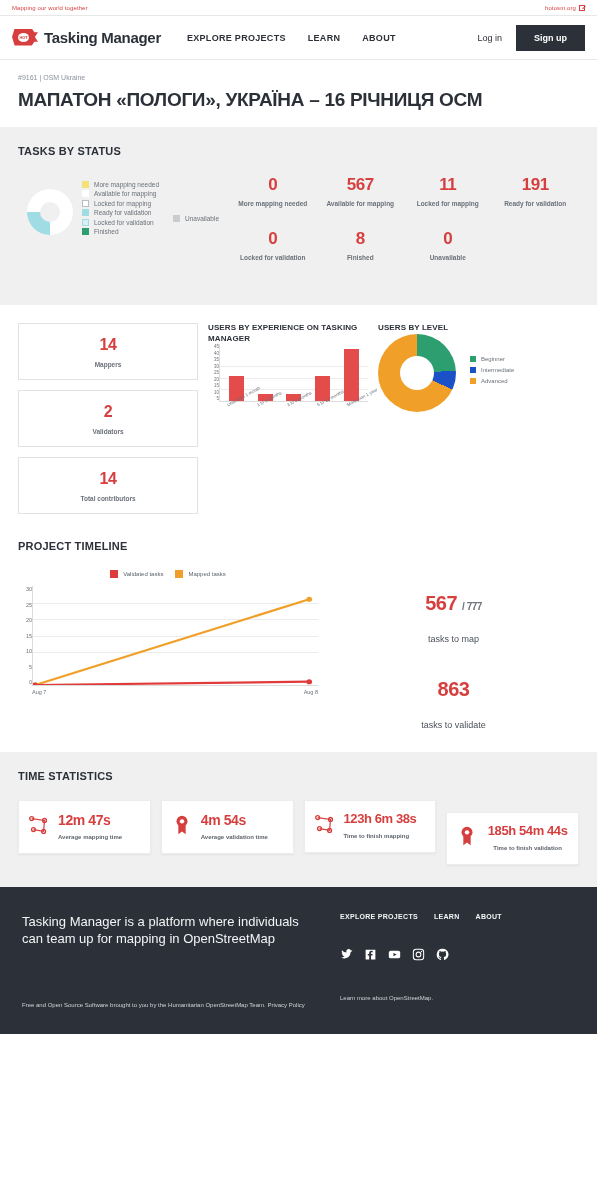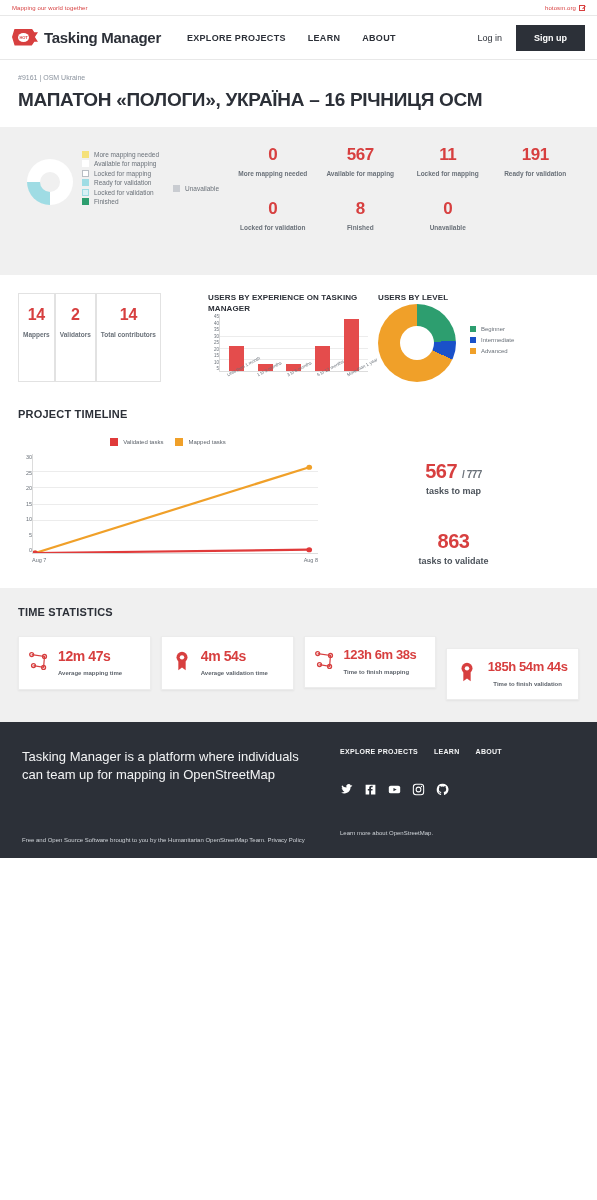--- a/index.html
+++ b/index.html
@@ -97,21 +97,21 @@
   .legend-label { font-size: 6.5px; color: #6a7179; }
   .legend-side { padding-top: 40px; margin-left: 14px; display: flex; align-items: center; gap: 5px; }
 
   .stats-grid { flex: 1; display: flex; flex-wrap: wrap; padding-left: 10px; }
   .stat-cell { width: 25%; text-align: center; margin-bottom: 22px; }
   .stat-num { font-size: 17px; font-weight: bold; color: #d73f3f; letter-spacing: -.4px; }
   .stat-lbl { font-size: 6.5px; font-weight: bold; color: #6a7179; margin-top: 5px; }
 
   
   .contrib-row { display: flex; gap: 10px; }
-  .contrib-cards { width: 180px; display: flex; }
+  .contrib-cards { width: 180px; display: flex; flex-direction: column; gap: 10px; }
   .card {
     border: 1px solid #e2e2e2; background: #fff; text-align: center;
     padding: 12px 4px 11px;
   }
   .card .n { font-size: 16px; font-weight: bold; color: #d73f3f; letter-spacing:-.3px;}
   .card .l { font-size: 6.5px; font-weight: bold; color: #6a7179; margin-top: 7px; }
 
   .chart-block { width: 160px; }
   .chart-head {
     font-size: 8px; font-weight: bold; color: #2c3038;
@@ -164,38 +164,38 @@
   .tl-plot {
     flex: 1; border-left: 1px solid #dcdcdc; border-bottom: 1px solid #dcdcdc;
     position: relative;
     background: repeating-linear-gradient(to top, transparent 0 15.6px, #ececec 15.6px 16.4px);
   }
   .tl-x { display: flex; justify-content: space-between; padding-left: 14px; margin-top: 3px; }
   .tl-x span { font-size: 5.5px; color: #6a7179; }
   .tl-right { flex: 1; text-align: center; padding-top: 22px; }
   .big-num { font-size: 20px; font-weight: bold; color: #d73f3f; letter-spacing: -.5px; }
   .big-num .den { font-size: 10px; color: #6a7179; }
-  .big-lbl { font-size: 9px; font-weight: bold; color: #4b525a; margin-top: 3px; }
+  .big-lbl { font-size: 9px; font-weight: normal; color: #4b525a; margin-top: 19px; }
   .spacer40 { height: 34px; }
 
   
   .time-grid { display: flex; gap: 10px; align-items: flex-start; }
   .time-card {
     background: #fff; border: 1px solid #ececec; flex: 1;
     display: flex; align-items: center; gap: 8px; padding: 11px 9px;
     box-shadow: 0 1px 2px rgba(0,0,0,.06);
   }
   .tc-text { flex: 1; }
   .tc-val { font-size: 14px; font-weight: bold; color: #d73f3f; letter-spacing: -.4px; line-height: 1.15;}
   .tc-lbl { font-size: 6px; font-weight: bold; color: #5e646c; margin-top: 6px; line-height: 1.3;}
   .tc-card-tall .tc-val { font-size: 13px; }
   .icon-poly, .icon-badge { flex: 0 0 22px; }
 
   
-  footer { background: #2c3038; padding: 26px 22px 12px; color: #fff; }
+  footer { background: #2c3038; padding: 26px 22px 24px; color: #fff; }
   .f-top { display: flex; }
   .f-tag { width: 300px; font-size: 13px; line-height: 1.35; color: #f3f4f5; }
   .f-right { flex: 1; padding-left: 18px; }
   .f-links { display: flex; gap: 16px; }
   .f-links a { font-size: 7px; font-weight: bold; color: #f3f4f5; text-decoration: none; letter-spacing:.3px;}
   .f-social { display: flex; gap: 11px; margin-top: 28px; }
   .f-social span { display:inline-flex; width: 13px; height: 13px; color: #fff; }
   .f-bottom { display: flex; margin-top: 34px; }
   .f-legal { width: 300px; font-size: 6px; color: #cfd3d8; line-height: 1.6; }
   .f-legal a { color: #cfd3d8; text-decoration: none; display:inline-block; margin-top:6px;}
@@ -236,20 +236,21 @@
 <div class="title-block">
   <div class="crumb">
     <span class="id">#9161</span>
     <span>|</span>
     <span>OSM Ukraine</span>
   </div>
   <h1 class="proj-title">МАПАТОН «ПОЛОГИ», УКРАЇНА – 16 РІЧНИЦЯ ОСМ</h1>
 </div>
 
 <div class="section grey">
+  <div class="section-title">TASKS BY STATUS</div>
   <div class="status-row">
     <div class="donut-wrap">
       <div class="donut-status"></div>
     </div>
     <div class="legend-col">
       <div class="legend-item">
         <span class="sw" style="background:#f5e17a"></span>
         <span class="legend-label">More mapping needed</span>
       </div>
       <div class="legend-item">

